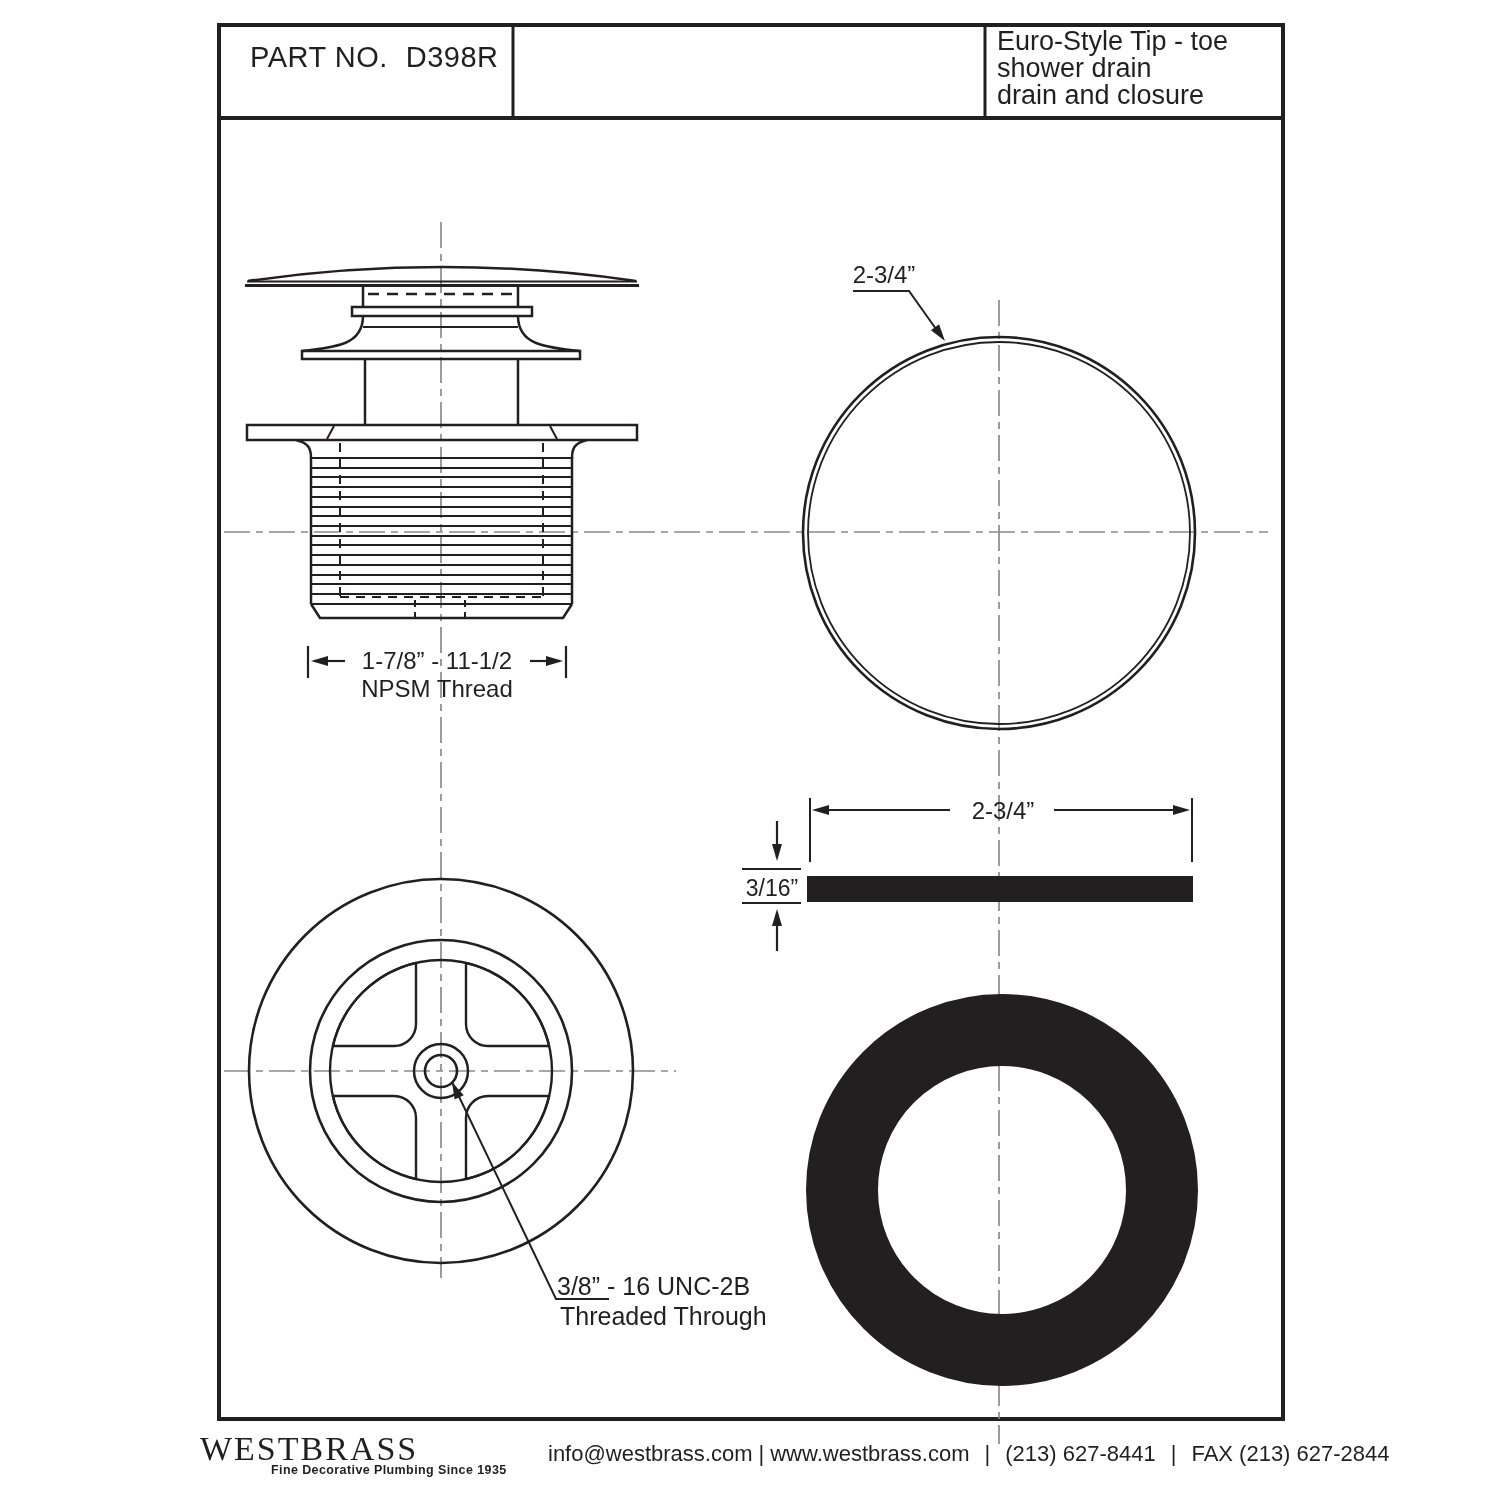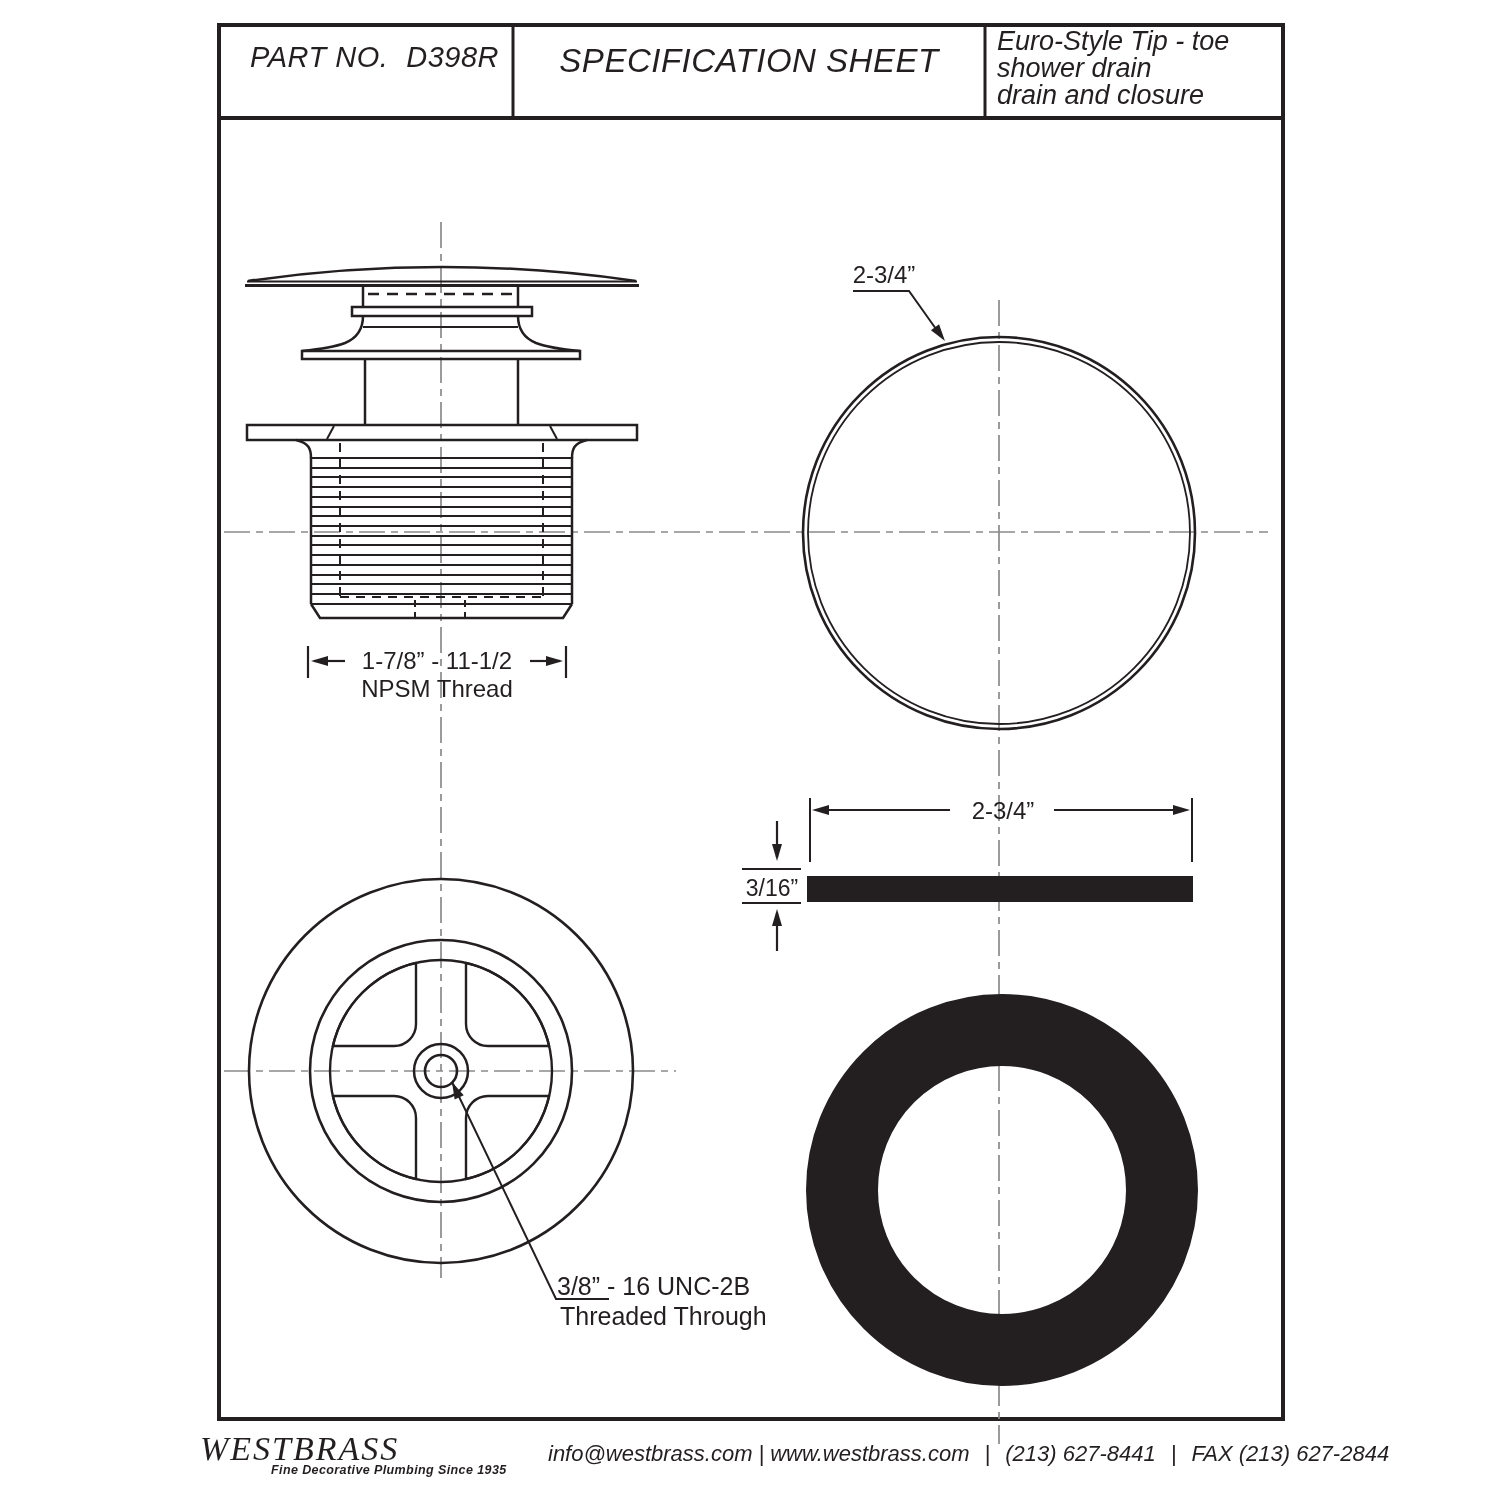--- a/index.html
+++ b/index.html
@@ -1,19 +1,19 @@
 <!DOCTYPE html>
 <html><head>
 <meta charset="utf-8">
 <style>
   html,body{margin:0;padding:0;background:#fff;}
   .page{position:relative;width:1500px;height:1500px;background:#fff;overflow:hidden;
         font-family:"Liberation Sans",sans-serif;color:#231f20;}
   .drawing{position:absolute;left:0;top:0;width:1500px;height:1500px;z-index:1;}
-  .overlay{position:absolute;z-index:2;font-style:italic;}
+  .overlay{position:absolute;z-index:2;}
   .ink{stroke:#231f20;fill:none;}
   .lbl{font-family:"Liberation Sans",sans-serif;fill:#231f20;}
   .part-cell{left:250px;top:41px;font-size:29px;letter-spacing:.5px;white-space:nowrap;}
   .part-num{margin-left:18px;}
   .title-cell{left:513px;top:42px;width:472px;text-align:center;font-size:33px;letter-spacing:.5px;}
   .product-cell{left:997px;top:28px;width:292px;font-size:27px;line-height:27px;}
   .brand{left:200px;top:1430px;font-family:"Liberation Serif",serif;font-size:34px;letter-spacing:2px;}
   .tagline{left:251px;top:1463px;font-size:12.5px;font-weight:bold;letter-spacing:.4px;padding-left:20px;}
   .contact{left:548px;top:1441px;font-size:22px;white-space:nowrap;}
   .sep-tight{margin:0 6px;}
@@ -130,21 +130,20 @@
       <path d="M452 1082 L556 1299 L609 1299" class="ink" stroke-width="2"></path>
       <use href="#arrow" transform="translate(452,1082) rotate(245)"></use>
       <text x="557" y="1295" class="lbl" font-size="25">3/8” - 16 UNC-2B</text>
       <text x="560" y="1325" class="lbl" font-size="25">Threaded Through</text>
     </g>
   </svg>
 
   <div class="overlay part-cell">
     <span>PART NO.</span><span class="part-num">D398R</span>
   </div>
-  <div class="overlay title-cell">SPECIFICATION SHEET</div>
   <div class="overlay product-cell">
     <div>Euro-Style Tip - toe shower drain</div>
     <div>drain and closure</div>
   </div>
 
   <div class="overlay brand">WESTBRASS</div>
   <div class="overlay tagline">Fine Decorative Plumbing Since 1935</div>
   <div class="overlay contact">
     <span>info@westbrass.com</span><span class="sep-tight">|</span><span>www.westbrass.com</span><span class="sep-wide">|</span><span>(213) 627-8441</span><span class="sep-wide">|</span><span>FAX (213) 627-2844</span>
   </div>

